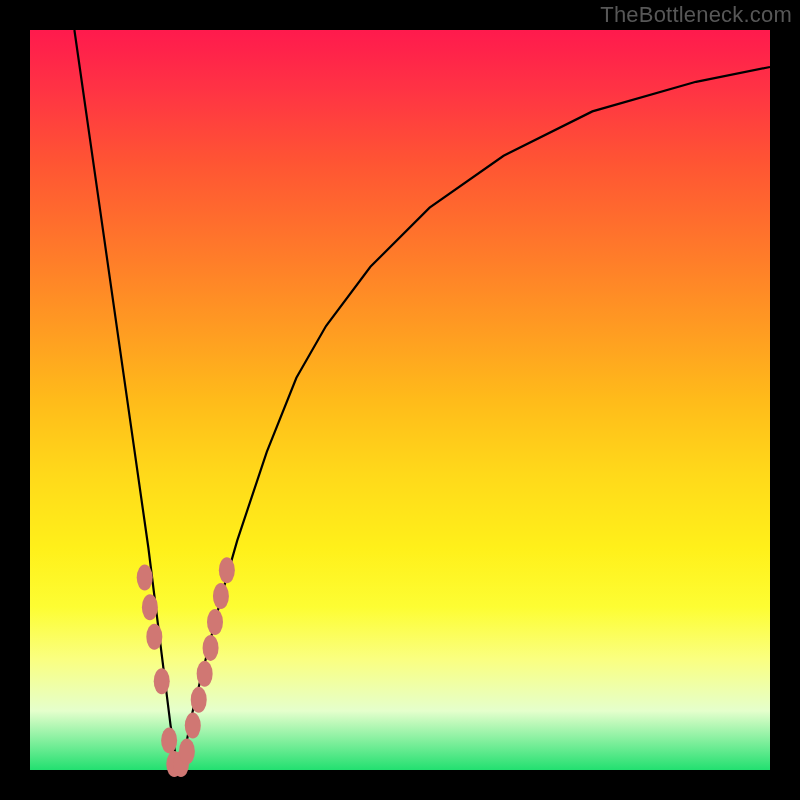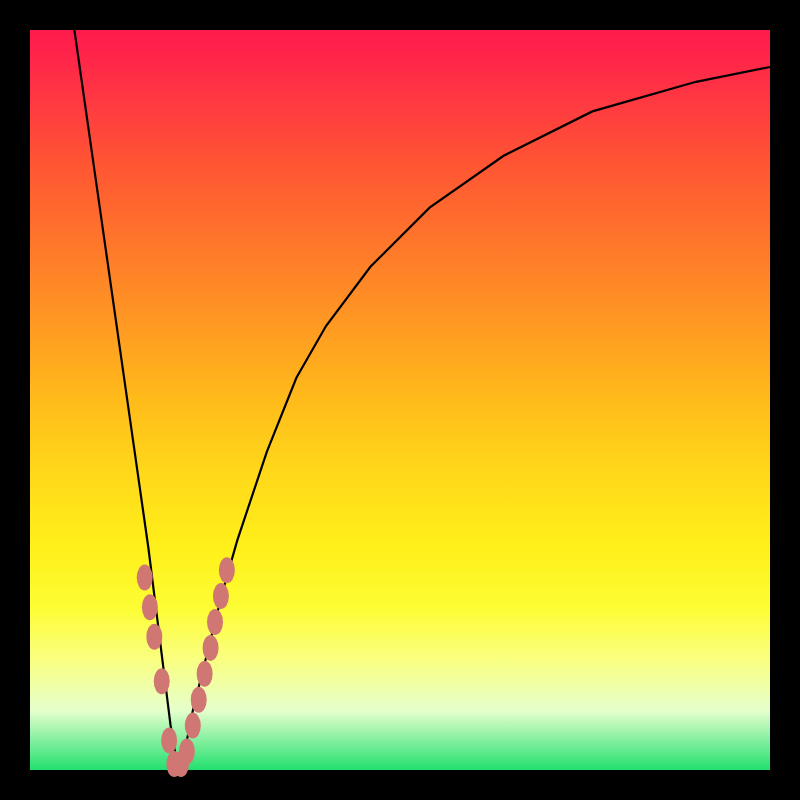--- a/index.html
+++ b/index.html
@@ -72,13 +72,14 @@
           <ellipse cx="162.80" cy="695.60" rx="8" ry="13" class="dot" fill="#d07773"></ellipse>
           <ellipse cx="168.72" cy="669.70" rx="8" ry="13" class="dot" fill="#d07773"></ellipse>
           <ellipse cx="174.64" cy="643.80" rx="8" ry="13" class="dot" fill="#d07773"></ellipse>
           <ellipse cx="180.56" cy="617.90" rx="8" ry="13" class="dot" fill="#d07773"></ellipse>
           <ellipse cx="185.00" cy="592.00" rx="8" ry="13" class="dot" fill="#d07773"></ellipse>
           <ellipse cx="190.92" cy="566.10" rx="8" ry="13" class="dot" fill="#d07773"></ellipse>
           <ellipse cx="196.84" cy="540.20" rx="8" ry="13" class="dot" fill="#d07773"></ellipse>
         </g>
     </svg>
   </div>
+  <div class="watermark">TheBottleneck.com</div>
 </div>
 
 </body></html>

